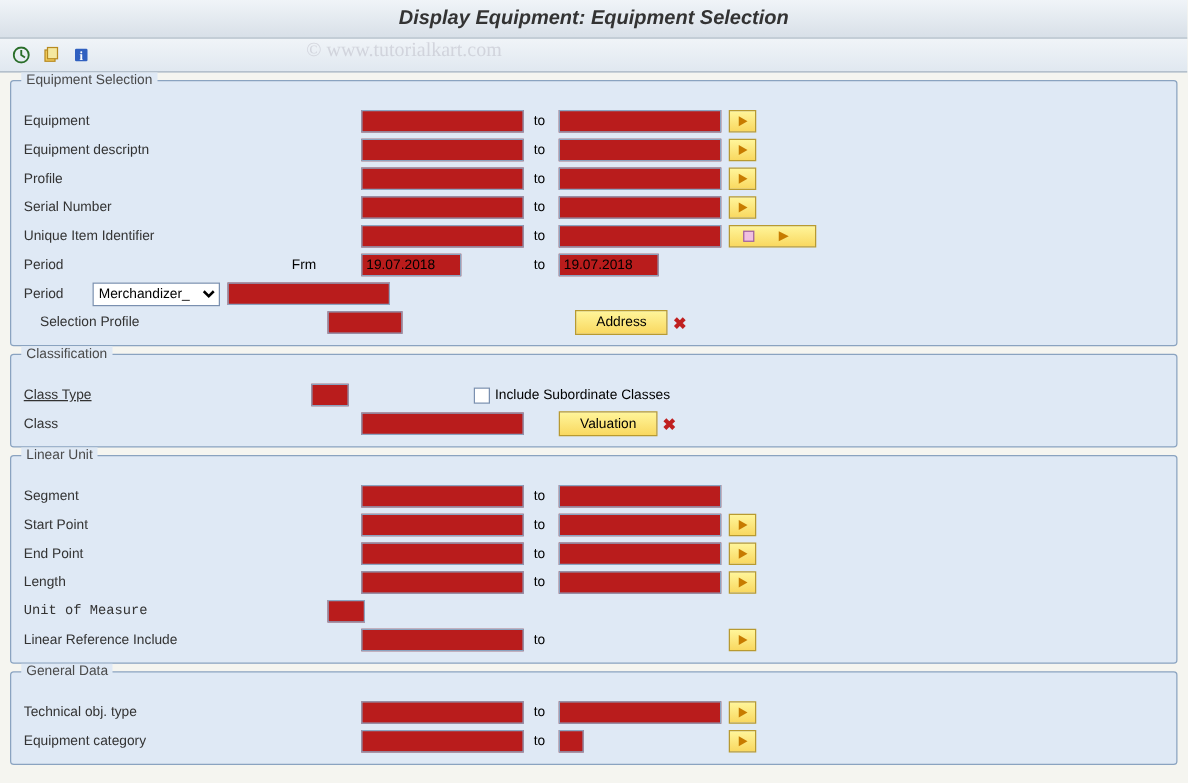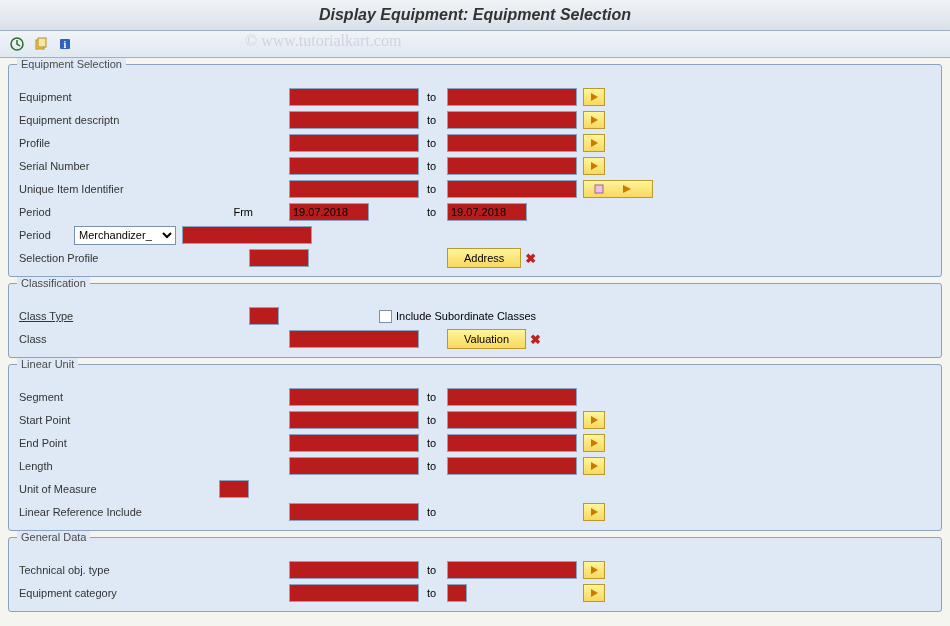--- a/index.html
+++ b/index.html
@@ -252,21 +252,21 @@
       </div>
       <div class="row">
         <span class="label" style="width:55px;">Period</span>
         <select class="input-select">
           <option>Merchandizer_</option>
         </select>
         <span class="gap" style="width:6px;"></span>
         <input class="input input-main" style="">
       </div>
       <div class="row">
-        <span class="label" style="width:230px;">Selection Profile</span>
+        <span class="label" style="width:230px;margin-left:13px;">Selection Profile</span>
         <input class="input" style="width: 60px;">
         <span class="gap" style="width:138px;"></span>
         <button class="btn">Address</button>
         <span class="x-icon">✖</span>
       </div>
     </div>
   </div>
 
   <div class="group">
     <span class="group-title">Classification</span>
@@ -323,21 +323,21 @@
         <span class="label">Length</span>
         <span class="gap" style="width:130px;"></span>
         <input class="input input-main" style="">
         <span class="to-label">to</span>
         <input class="input input-main" style="">
         <span class="multi-btn">
             <span class="arrow-right"></span>
           </span>
       </div>
       <div class="row">
-        <span class="label" style="width:200px;">Unit of Measure</span>
+        <span class="label" style="width:243px;font-family:Liberation Mono, monospace;">Unit of Measure</span>
         <input class="input input-small" style="">
       </div>
       <div class="row">
         <span class="label">Linear Reference Include</span>
         <span class="gap" style="width:130px;"></span>
         <input class="input input-main" style="">
         <span class="to-label">to</span>
         <span class="gap" style="width:130px;"></span>
         <span class="multi-btn">
             <span class="arrow-right"></span>

